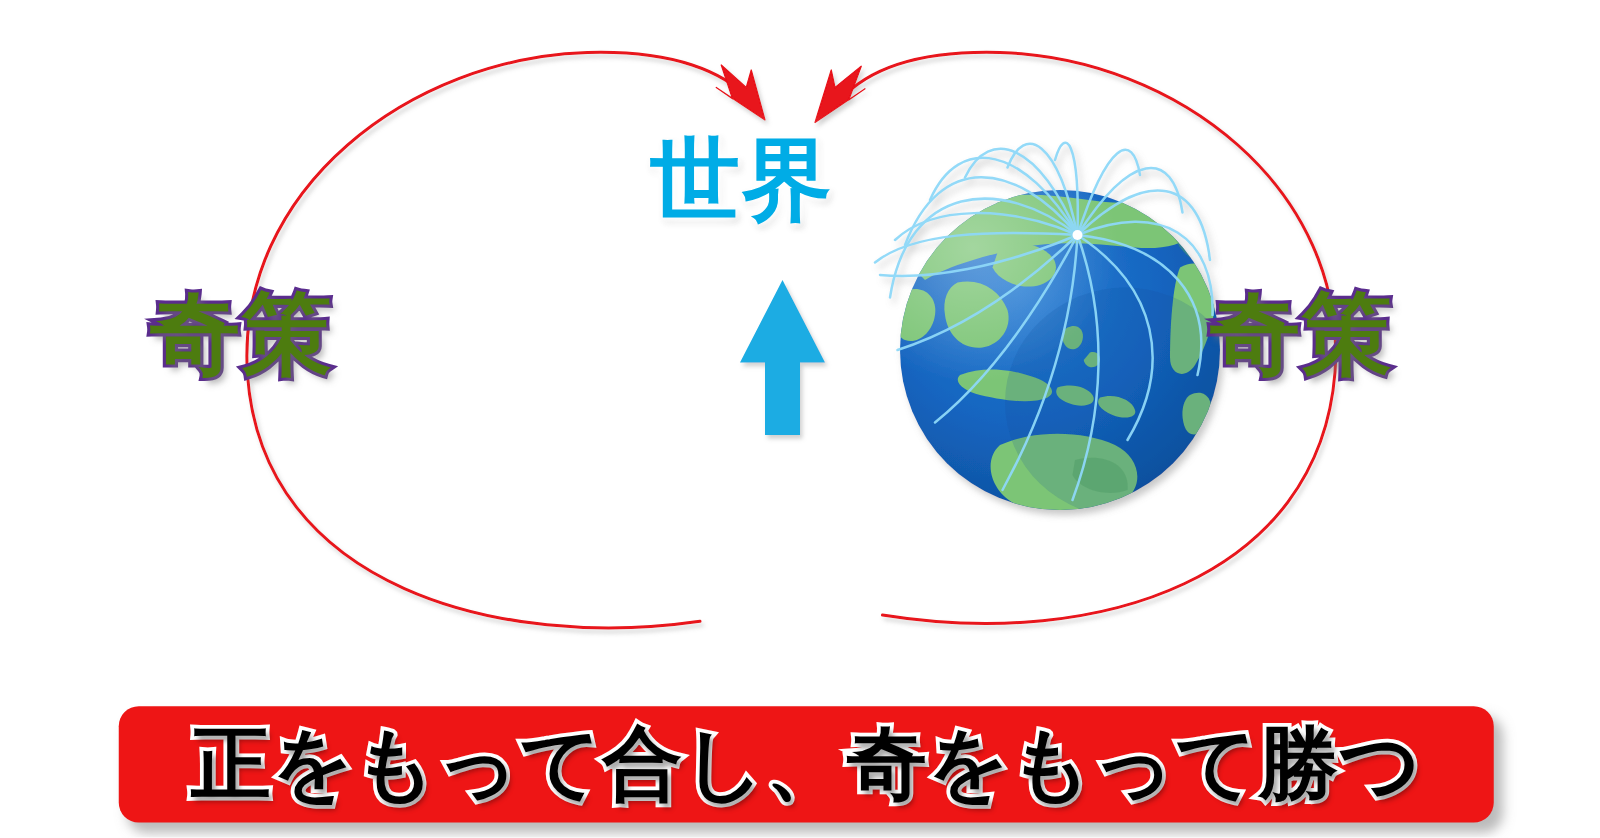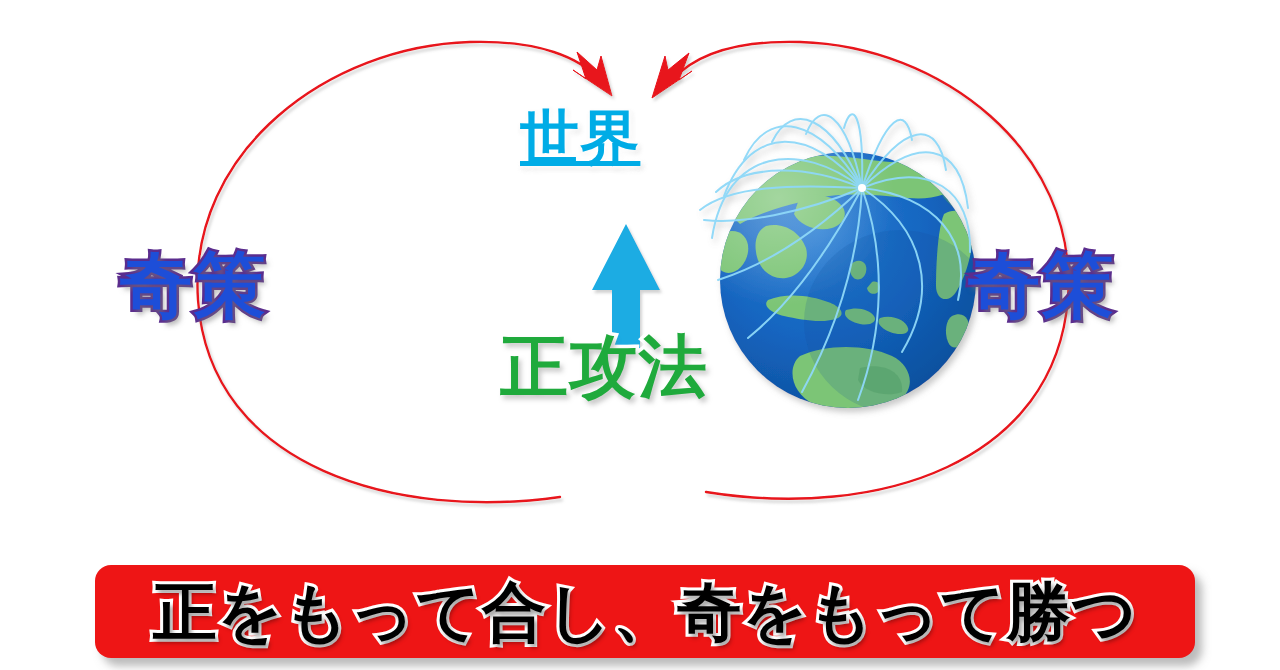--- a/index.html
+++ b/index.html
@@ -37,27 +37,26 @@
     white-space: nowrap;
     font-family: "DejaVu Sans", "Liberation Sans", sans-serif;
     font-weight: bold;
     line-height: 1;
     letter-spacing: 0.02em;
   }
 
   .lbl-sekai {
     left: 520px;
     top: 108px;
-    font-size: 59px;
+    font-size: 72px;
     color: #00ace6;
     text-shadow:
       0 0 6px #ffffff, 0 0 6px #ffffff, 0 0 10px #ffffff,
       0 0 14px #ffffff, 0 0 18px #ffffff, 0 0 22px #ffffff,
       2px 3px 5px rgba(120,120,120,0.45);
-    text-decoration: underline;
   }
 
   .lbl-nihon {
     left: 522px;
     top: 424px;
     font-size: 84px;
     color: #00ace6;
     text-shadow:
       0 0 6px #ffffff, 0 0 6px #ffffff, 0 0 10px #ffffff,
       0 0 14px #ffffff, 0 0 18px #ffffff, 0 0 22px #ffffff,
@@ -69,25 +68,24 @@
     top: 333px;
     font-size: 68px;
     color: #1faa3c;
     -webkit-text-stroke: 7px #ffffff;
     paint-order: stroke fill;
     text-shadow: 3px 4px 5px rgba(120,120,120,0.4);
   }
 
   .lbl-kisaku {
     font-size: 72px;
-    color: #1d4ed8;
+    color: #4d7c0f;
     -webkit-text-stroke: 5px #5b2d8e;
     paint-order: stroke fill;
     text-shadow: 4px 5px 5px rgba(120,120,120,0.5);
-    margin-top: 18px;
   }
   .lbl-kisaku-left  { left: 120px; top: 231px; }
   .lbl-kisaku-right { left: 968px; top: 231px; }
 
   
   #banner {
     position: absolute;
     left: 95px;
     top: 565px;
     width: 1100px;
@@ -253,21 +251,20 @@
                L 640 290
                L 640 348
                L 612 348
                L 612 290
                L 592 290 Z" fill="#1aace3"></path>
     </g>
   </svg>
 
   <div class="lbl lbl-sekai">世界</div>
 
-  <div class="lbl lbl-seikouhou">正攻法</div>
 
 
   <div class="lbl lbl-kisaku lbl-kisaku-left">奇策</div>
 
   <div class="lbl lbl-kisaku lbl-kisaku-right">奇策</div>
 
   <div id="banner">
     <span id="banner-text">正をもって合し、奇をもって勝つ</span>
   </div>
 

